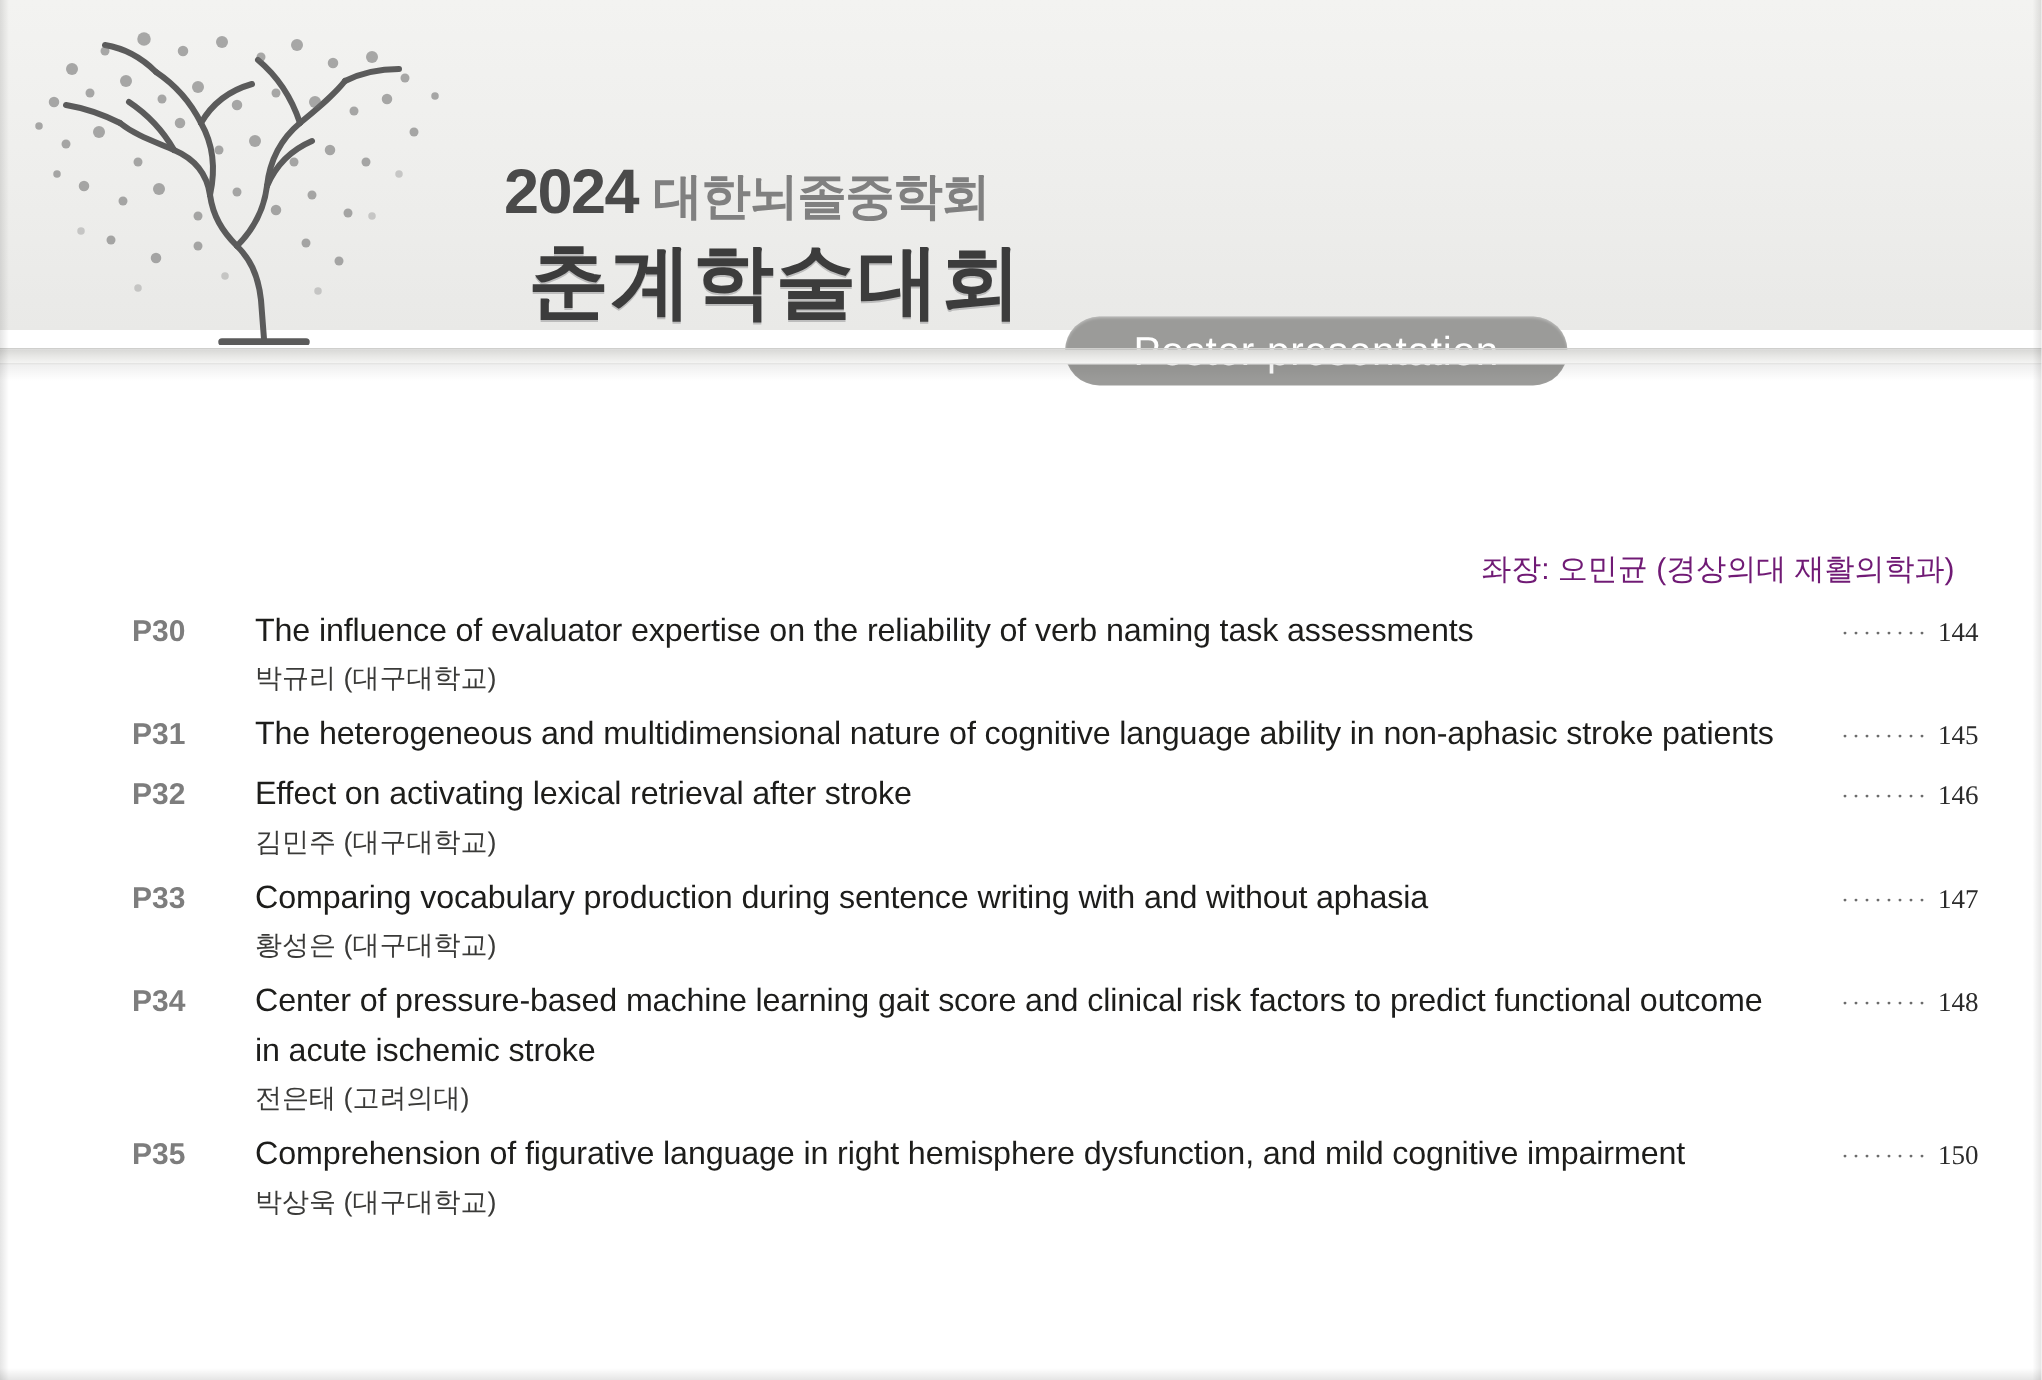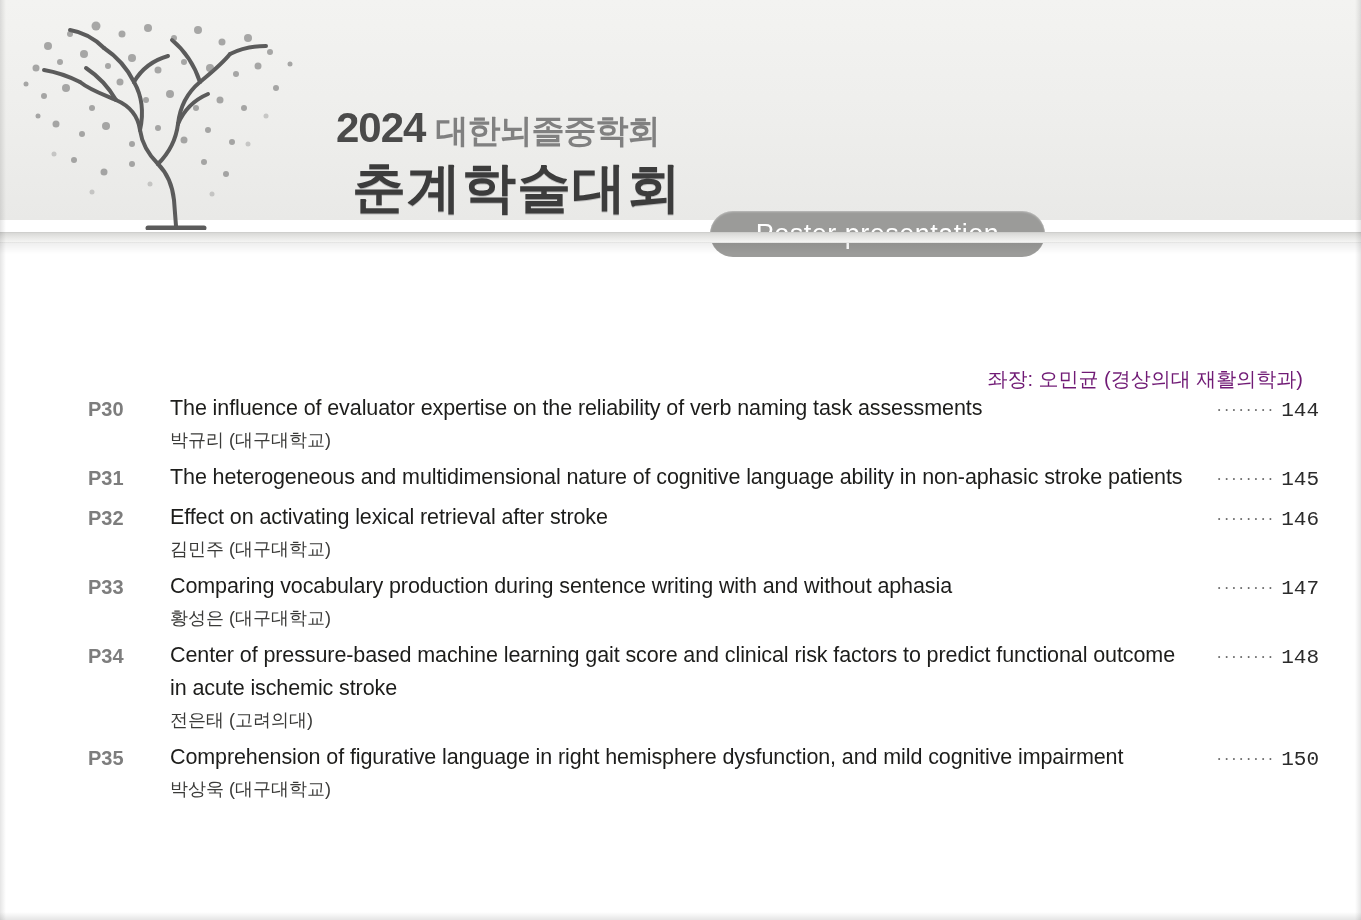--- a/index.html
+++ b/index.html
@@ -116,21 +116,21 @@
     top: 366px;
     font-size: 20px;
     color: #701a75;
     font-family: "Liberation Sans", sans-serif;
     white-space: nowrap;
   }
 
   
   .list {
     position: absolute;
-    left: 0; top: 392px;
+    left: 0; top: 404px;
     width: 1361px;
   }
   .entry {
     position: relative;
     display: block;
     padding: 0 0 0 0;
     margin-bottom: 6px;
   }
   .entry-row {
     position: relative;
@@ -179,22 +179,22 @@
     white-space: nowrap;
     font-family: "Liberation Serif", serif;
   }
   .dots {
     color: #6b6b6b;
     font-size: 16px;
     letter-spacing: 2px;
     margin-right: 6px;
   }
   .page-num {
-    font-family: Liberation Mono, monospace;
-    font-size: 21px;
+    font-family: Liberation Serif, serif;
+    font-size: 18px;
   }
 
   
   .edge-left {
     position: absolute;
     left: 0; top: 0;
     width: 6px; height: 920px;
     background: linear-gradient(to right, rgba(0,0,0,0.10), rgba(0,0,0,0));
   }
   .edge-right {

